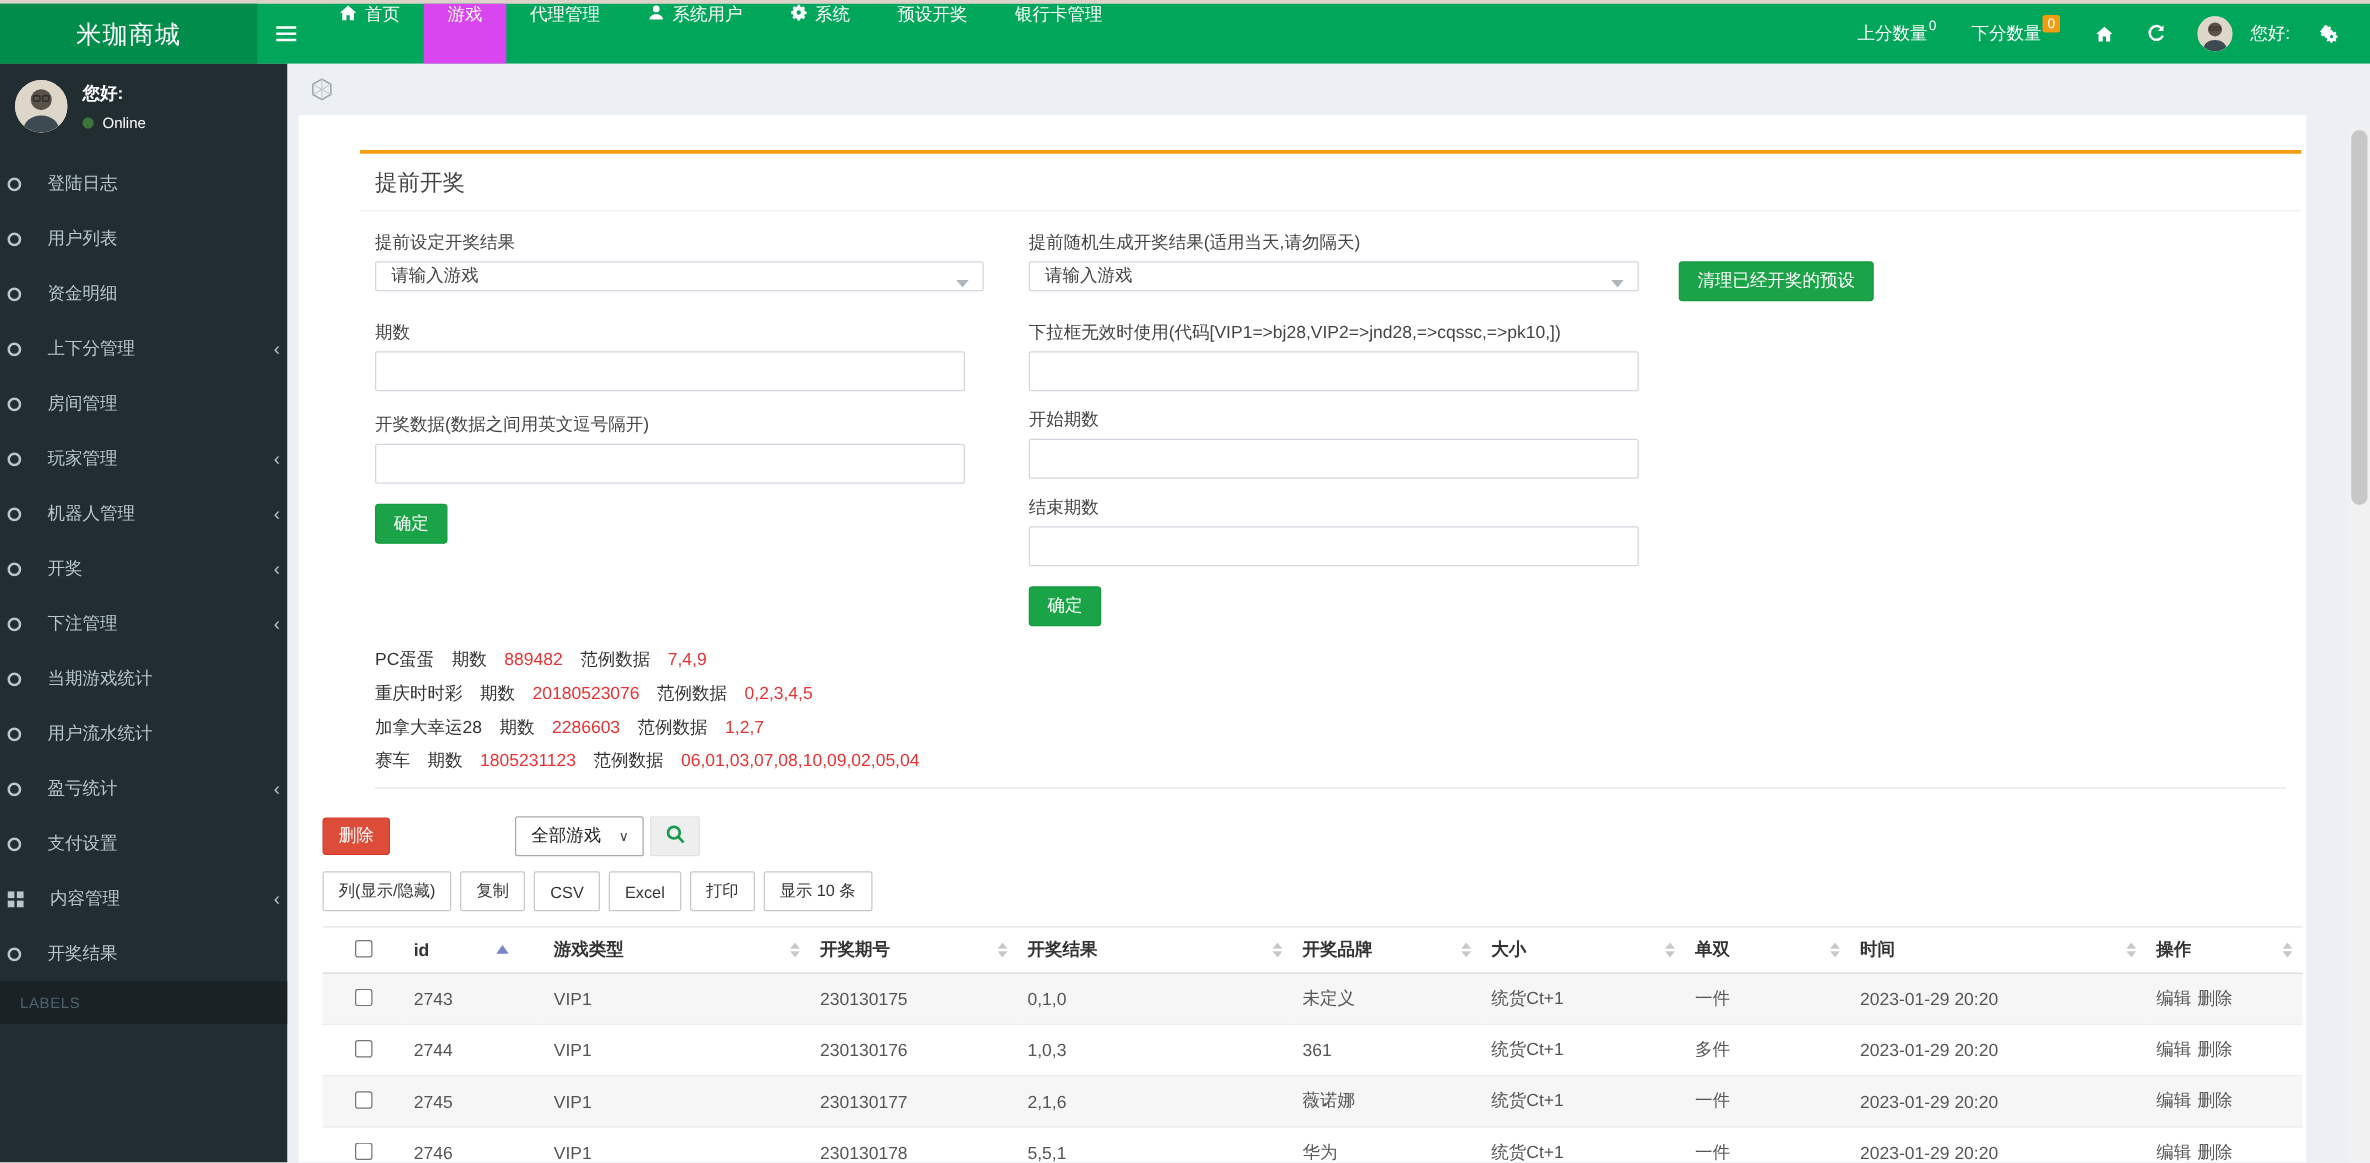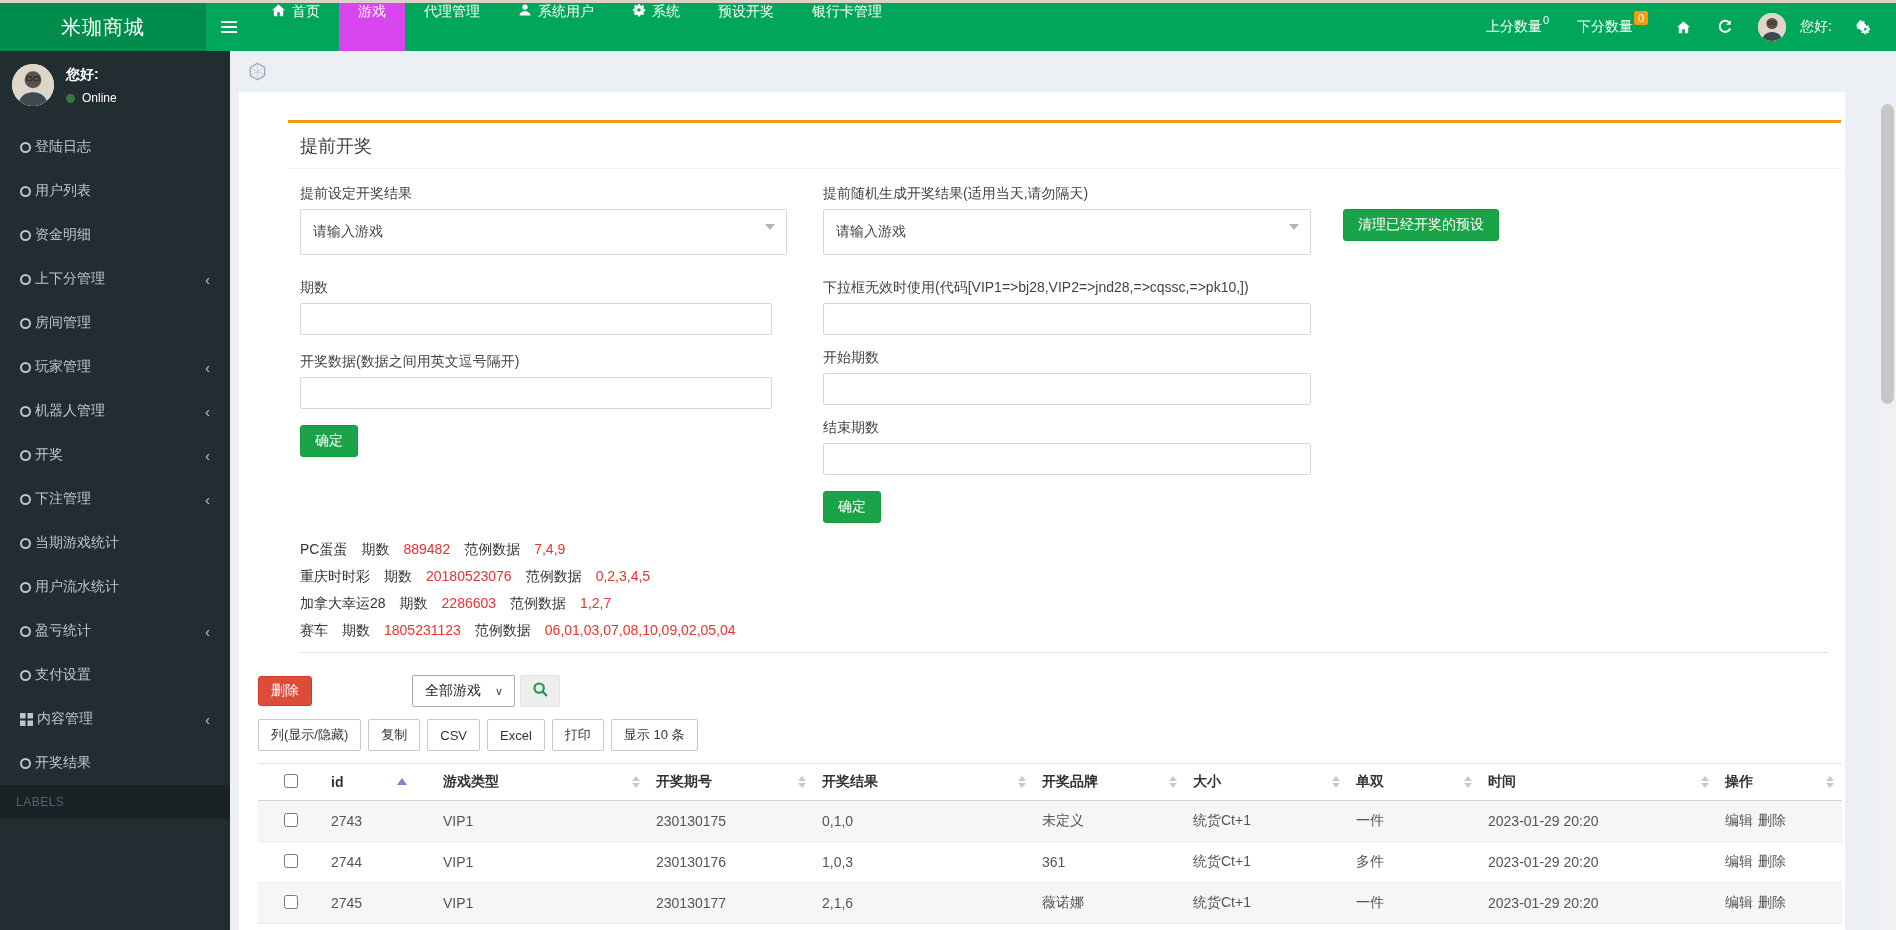--- a/index.html
+++ b/index.html
@@ -28,39 +28,39 @@
   .page-body { display:flex; height:879px; }
   
   .sidebar { width:230px; background:#222d32; flex:none; }
   .user-panel { display:flex; gap:12px; padding:13px 12px; align-items:flex-start; }
   .side-avatar { width:42px; height:42px; border-radius:50%; overflow:hidden; background:#e8e2d8; flex:none; }
   .user-info { color:#fff; padding-top:2px; }
   .user-info .hello { font-weight:bold; font-size:14px; margin-bottom:7px; }
   .online-row { display:flex; align-items:center; gap:7px; font-size:12px; color:#fff; }
   .dot { width:9px; height:9px; border-radius:50%; background:#3c763d; }
   .menu { list-style:none; margin-top:6px; }
-  .menu-item { display:flex; align-items:center; gap:4px; padding:13px 20px; color:#b8c7ce; font-size:14px; cursor:pointer; }
+  .menu-item { display:flex; align-items:center; gap:21px; padding:13px 6px; color:#b8c7ce; font-size:14px; cursor:pointer; }
   .ring { width:11px; height:11px; border:2px solid #b8c7ce; border-radius:50%; flex:none; }
   .grid-ic { width:13px; height:13px; flex:none; }
   .chev { margin-left:auto; font-size:15px; color:#b8c7ce; }
   .menu-header { background:#1a2226; color:#4b646f; font-size:12px; padding:10px 16px; letter-spacing:.5px; }
   
   .main { flex:1; background:#ecf0f5; position:relative; overflow:hidden; }
   .crumb-row { padding:11px 0 8px 18px; }
   .card { background:#fff; margin:0 51px 0 9px; padding:28px 4px 40px 19px; min-height:820px; }
   .panel { margin-left:30px; border-top:3px solid #f39c12; background:#fff; }
   .panel-title { font-size:18px; color:#444; padding:11px 12px 10px; }
   .panel-divider { border-top:1px solid #f0f0f0; }
   .panel-body { padding:16px 12px 0; }
   .form-row { display:flex; }
   .col1 { width:487px; margin-right:36px; flex:none; }
   .col2 { width:488px; margin-right:32px; flex:none; }
   .col3 { flex:1; }
   .f-label { font-size:14px; color:#444; margin-bottom:6px; }
-  .sel2 { position:relative; height:46px; border:1px solid #d2d6de; border-radius:2px; background:#fff;
+  .sel2 { position:relative; height:24px; border:1px solid #d2d6de; border-radius:2px; background:#fff;
     display:flex; align-items:center; padding:0 26px 0 12px; color:#444; cursor:pointer; }
   .sel2 .arrow { position:absolute; right:11px; top:14px; width:0; height:0;
     border-left:5px solid transparent; border-right:5px solid transparent; border-top:6px solid #b0b6bd; }
   .txt { display:block; height:32px; border:1px solid #d2d6de; border-radius:2px; width:100%; padding:0 10px; font:inherit; color:#333; }
   .txt.narrow { width:472px; }
   .gap24 { height:24px; } .gap18 { height:18px; } .gap16 { height:16px; } .gap14 { height:14px; }
   .btn-green { display:inline-block; background:#1aa347; color:#fff; border:1px solid #159a3f; border-radius:3px;
     font-size:14px; padding:6px 14px; cursor:pointer; font-family:inherit; }
   .btn-clear { margin-top:24px; }
   .examples { margin-top:18px; }

